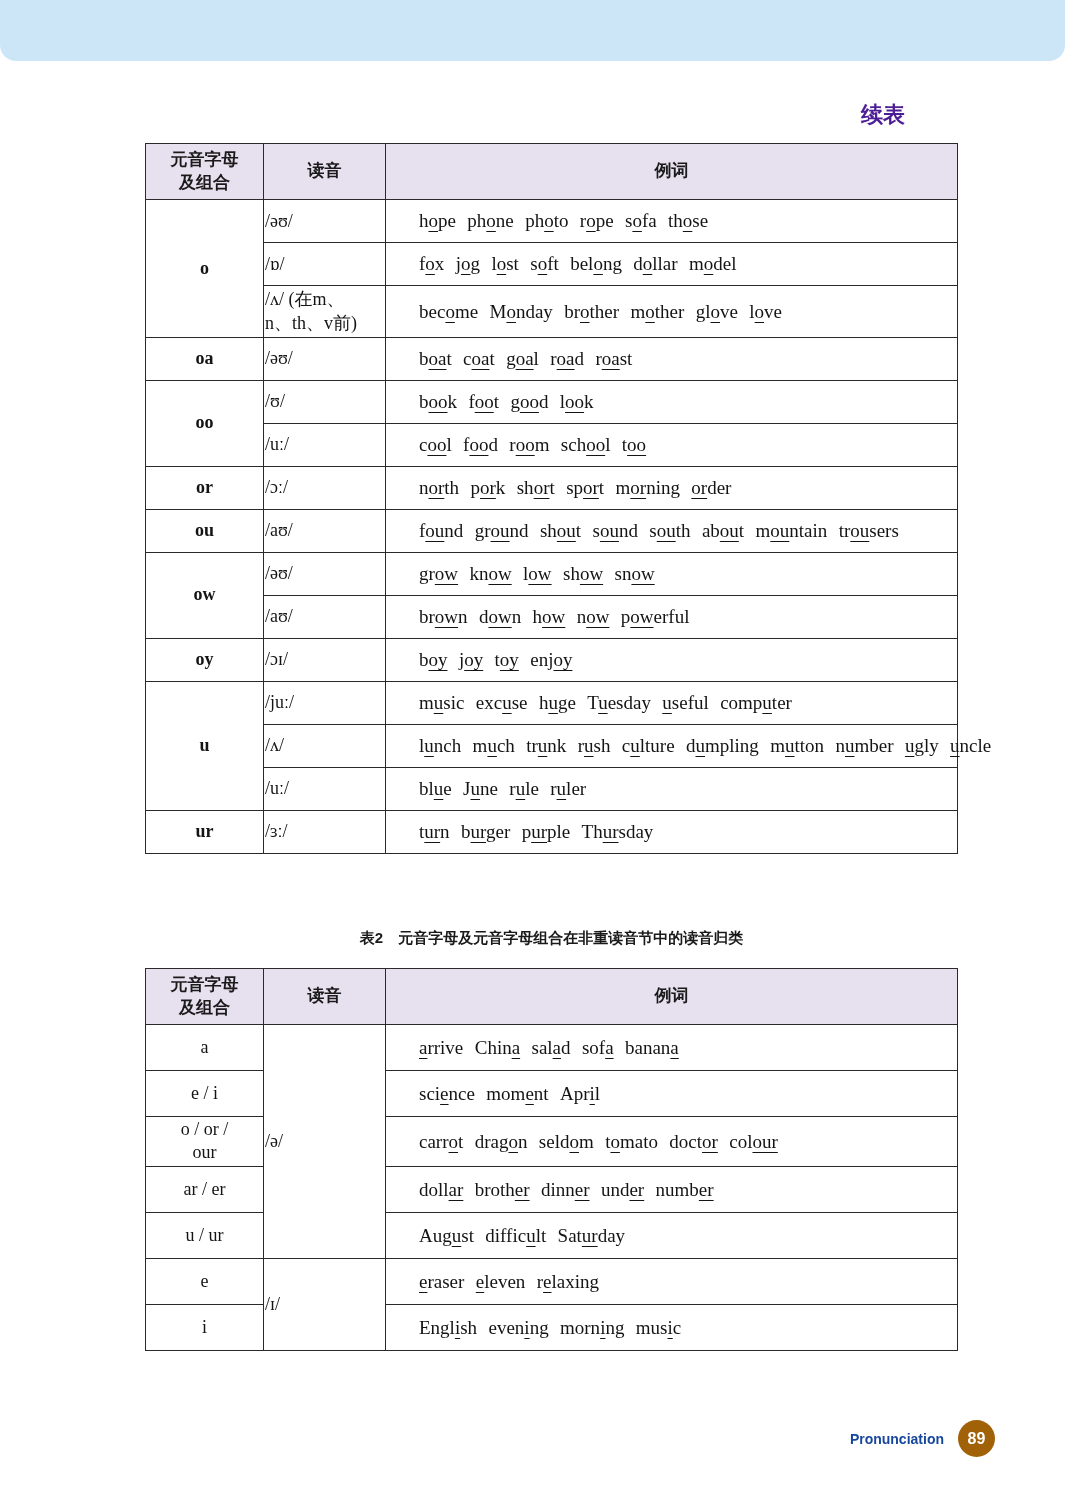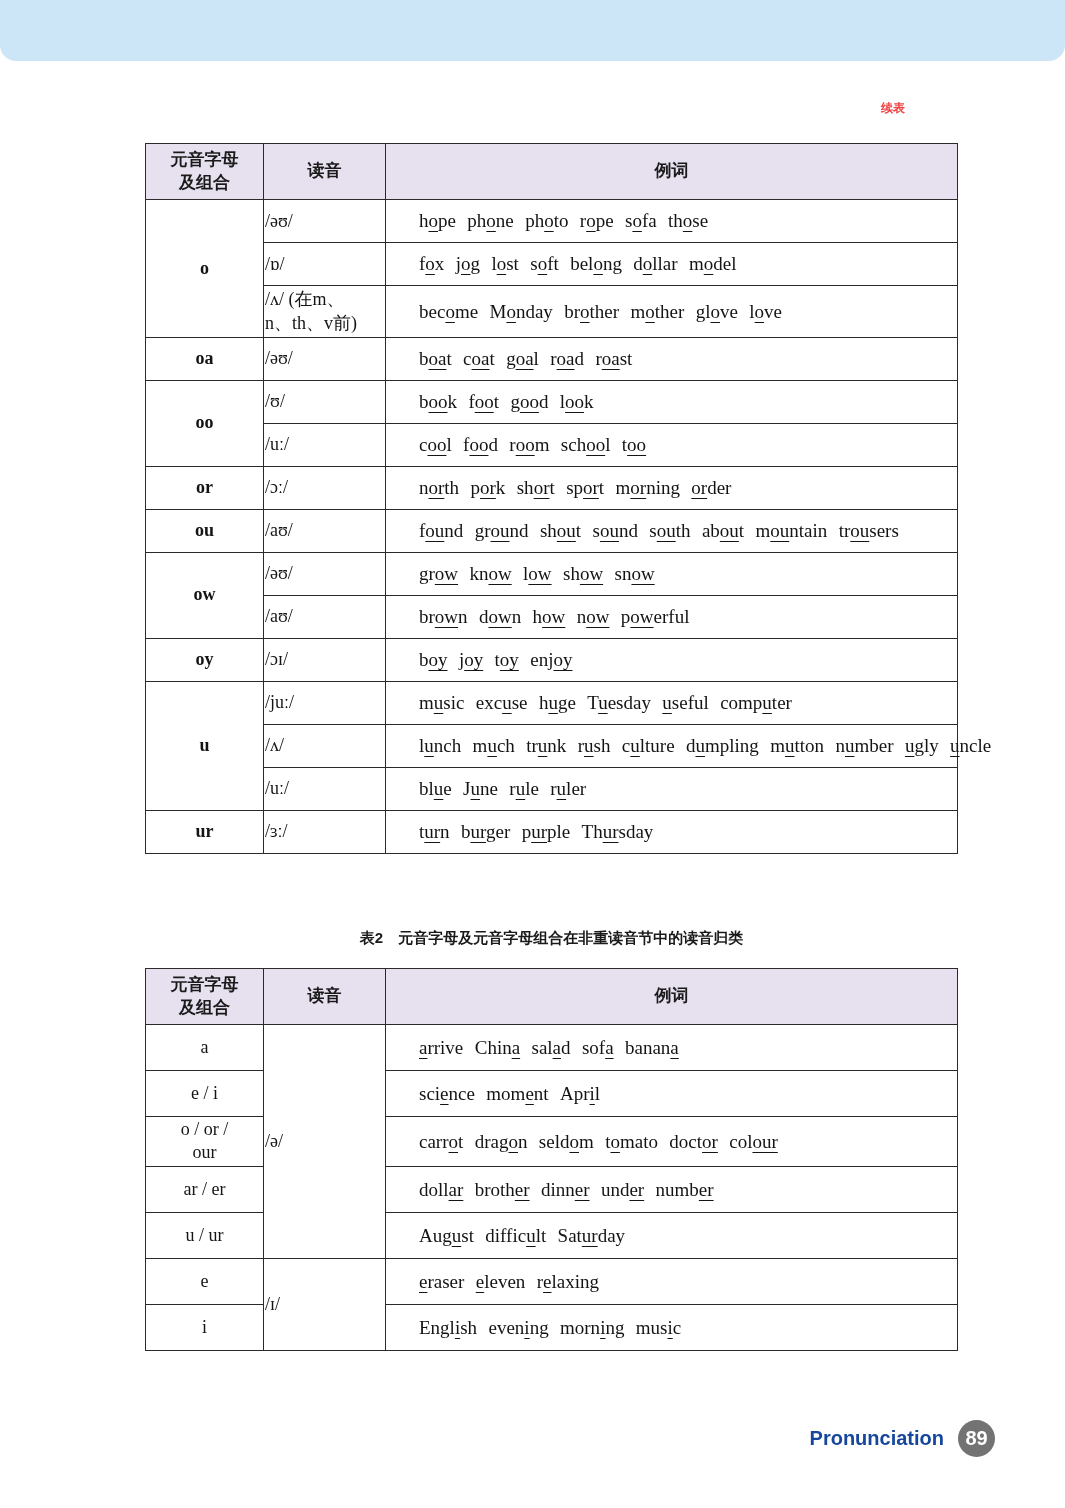--- a/index.html
+++ b/index.html
@@ -14,21 +14,21 @@
   }
   .band {
     position: absolute; left: 0; top: 0;
     width: 1065px; height: 61px;
     background: #cde6f7;
     border-radius: 0 0 16px 16px;
   }
   .continued {
     position: absolute; top: 100px; right: 160px;
     font-family: "Liberation Sans", sans-serif;
-    font-weight: bold; font-size: 12px; color: #ef4444;
+    font-weight: bold; font-size: 22px; color: #4c1d95;
   }
   table.ptable {
     position: absolute; left: 145px; width: 813px;
     border-collapse: collapse;
     table-layout: fixed;
   }
   .t1 { top: 143px; }
   .t2 { top: 968px; }
   .ptable col.c1 { width: 118px; }
   .ptable col.c2 { width: 122px; }
@@ -63,28 +63,28 @@
     text-align: center;
     font-family: "Liberation Sans", sans-serif;
     font-weight: bold; font-size: 15px; color: #1a1a1a;
   }
   .footer {
     position: absolute; top: 1420px; right: 70px;
     display: flex; align-items: center; gap: 14px;
   }
   .footer .plabel {
     font-family: "Liberation Sans", sans-serif;
-    font-weight: bold; font-size: 20px; color: #17479d;
+    font-weight: bold; font-size: 14px; color: #17479d;
   }
   .badge {
     width: 37px; height: 37px; border-radius: 50%;
-    background: #737373; color: #ffffff;
+    background: #a16207; color: #ffffff;
     display: flex; align-items: center; justify-content: center;
     font-family: "Liberation Sans", sans-serif;
-    font-weight: bold; font-size: 20px;
+    font-weight: bold; font-size: 16px;
   }
 </style>
 </head>
 <body>
 
 <div class="band"></div>
 
 <div class="continued">续表</div>
 
 <table class="ptable t1">

